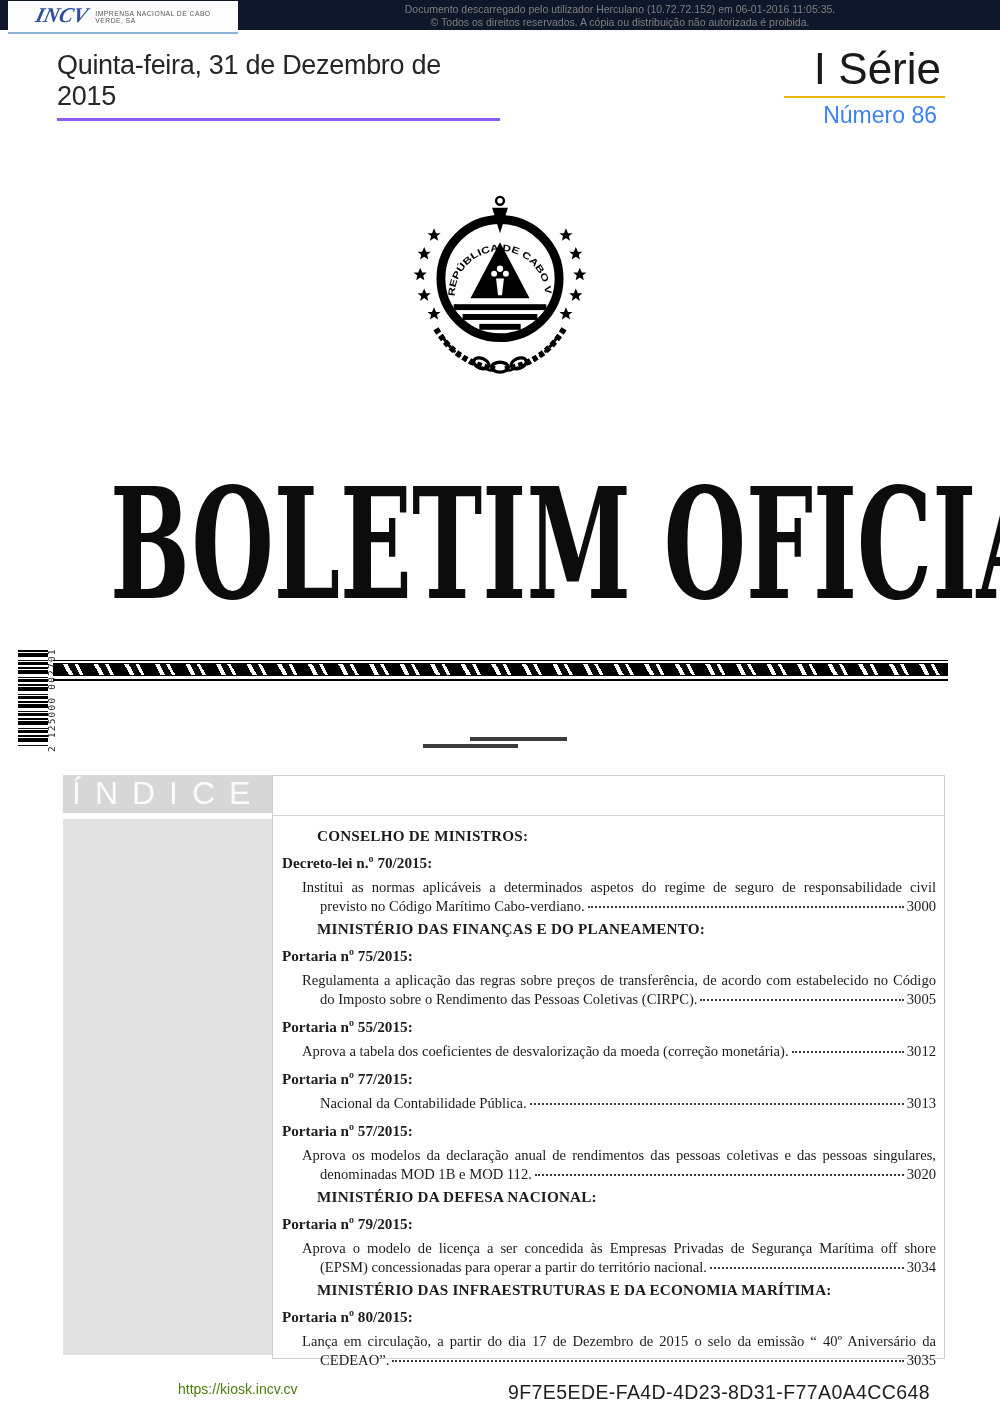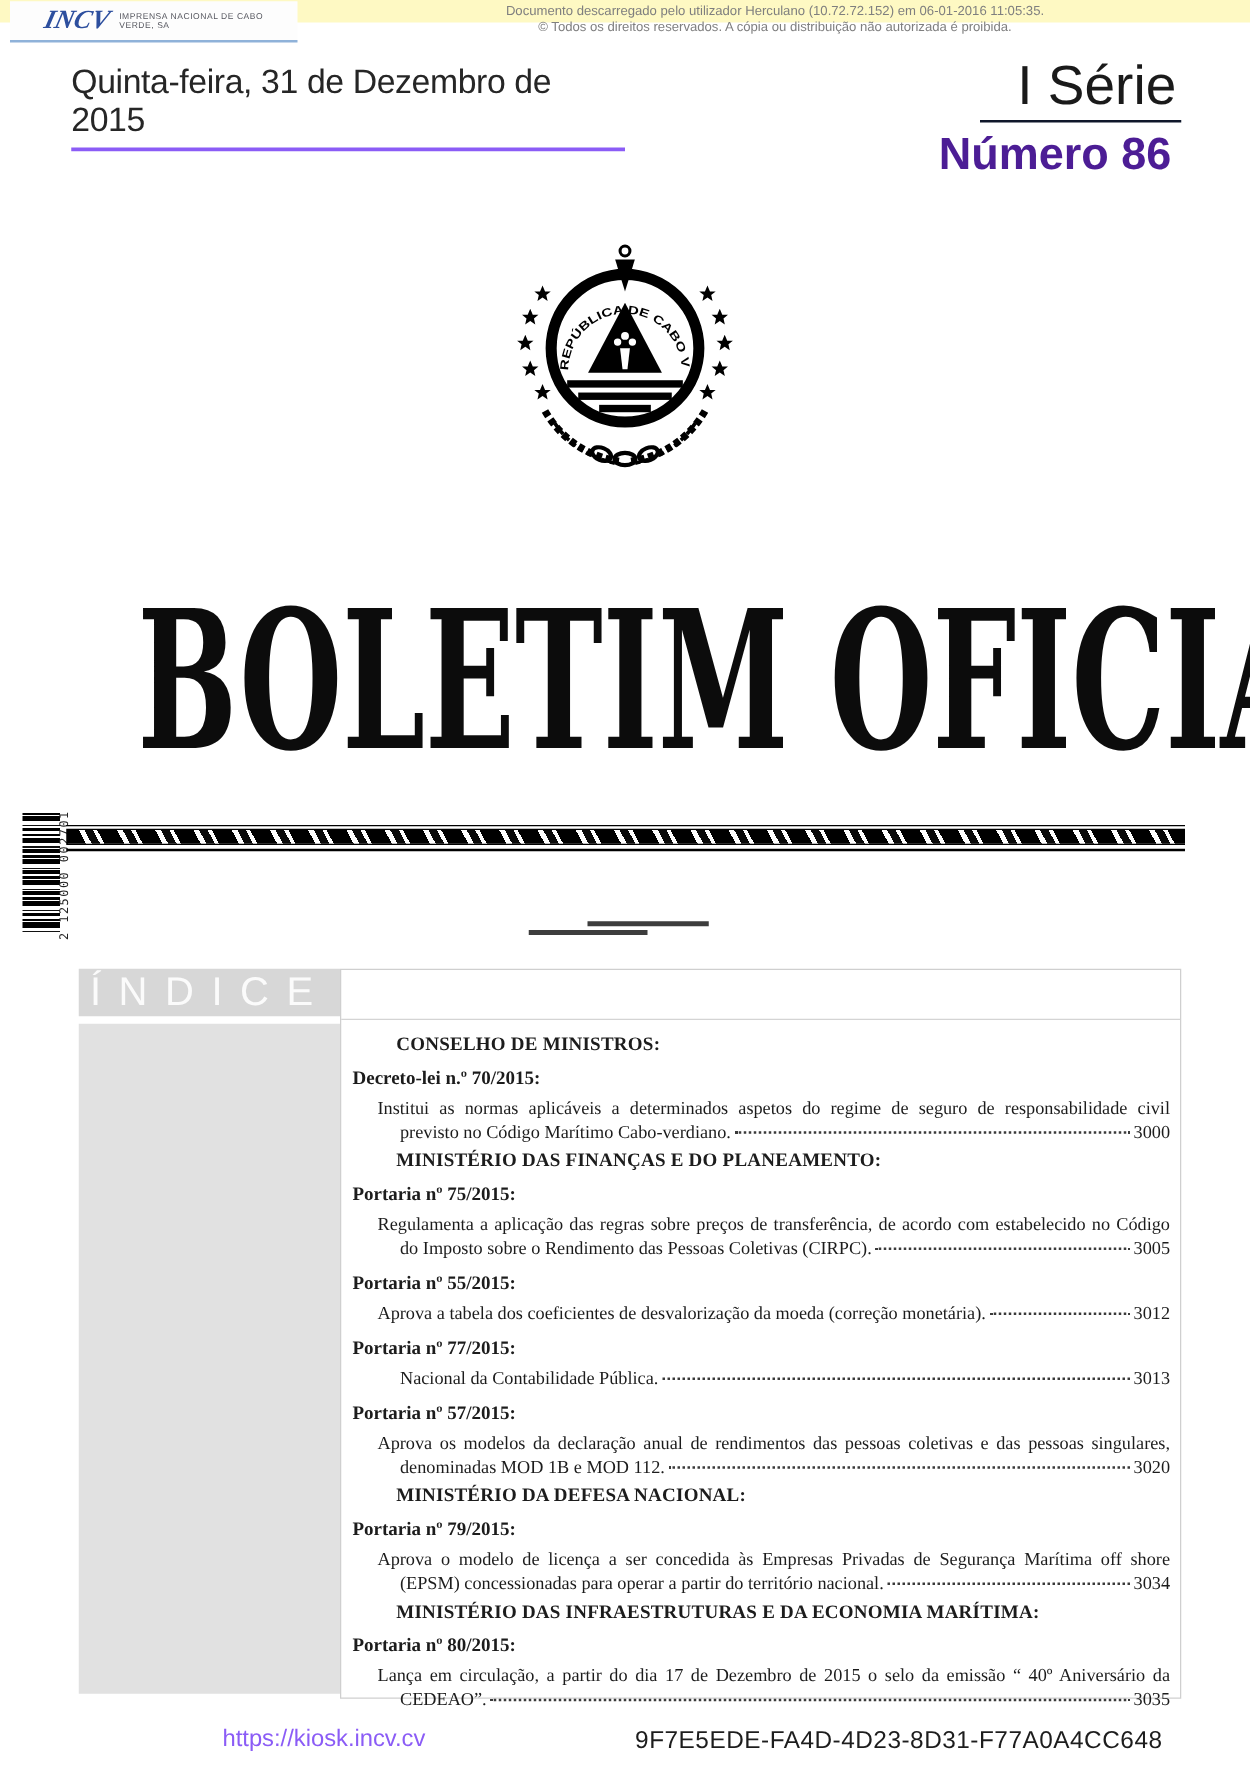--- a/index.html
+++ b/index.html
@@ -1,35 +1,35 @@
 <!DOCTYPE html>
 <html><head>
 <meta charset="utf-8">
 <style>
   * { margin:0; padding:0; box-sizing:border-box; }
   html,body { background:#ffffff; }
   body { font-family:"Liberation Serif", serif; }
   #page { position:relative; width:1000px; height:1415px; background:#fff; overflow:hidden; margin:0 auto; }
 
   
-  .strip { position:absolute; left:0; top:0; width:1000px; height:18px; background:#fef9c3; }
+  .strip { position:absolute; left:0; top:0; width:1000px; height:30px; background:#0f172a; }
   .notice { position:absolute; left:240px; top:3px; width:760px; text-align:center;
             font-family:"Liberation Sans", sans-serif; font-size:10.5px; line-height:12.5px; color:#7f7f7f; }
   .logo-box { position:absolute; left:8px; top:1px; width:230px; height:33px; background:#fdfdfd;
               border-bottom:2px solid #8fb2d9; display:flex; align-items:center; }
   .logo-mark { font-family:"Liberation Serif", serif; font-style:italic; font-weight:bold;
                font-size:21px; color:#2d4f9e; transform:skewX(-14deg); margin:0 8px 2px 28px; }
   .logo-name { font-family:"Liberation Sans", sans-serif; font-size:6.8px; letter-spacing:0.45px; color:#55565e; }
 
   
   .date { position:absolute; left:57px; top:50px; width:443px; font-family:"Liberation Sans", sans-serif;
           font-size:27px; color:#262626; letter-spacing:-0.3px; padding-bottom:6px; border-bottom:3px solid #8b5cf6; }
   .serie { position:absolute; right:55px; top:44px; text-align:right; font-family:"Liberation Sans", sans-serif; color:#1a1a1a; }
-  .serie-top { display:inline-block; font-size:44px; padding:0 4px 2px 30px; border-bottom:2px solid #0f172a; }
-  .serie-num { font-size:36px; margin-top:4px; padding-right:8px; color:#4c1d95;font-weight:bold; }
+  .serie-top { display:inline-block; font-size:44px; padding:0 4px 2px 30px; border-bottom:2px solid #eab308; }
+  .serie-num { font-size:23px; margin-top:4px; padding-right:8px; color:#3b82f6; }
 
   
   .emblem { position:absolute; left:395px; top:188px; width:210px; height:192px; }
 
   
   .bigtitle { position:absolute; left:0; top:468px; width:1000px; height:165px; text-align:center;
               font-family:"DejaVu Serif", serif; font-weight:bold; font-size:121px; line-height:160px;
               color:#0c0c0c; white-space:nowrap; transform:scale(0.78,1.27); transform-origin:50% 55%; }
 
   
@@ -68,21 +68,21 @@
   .toc-line { padding-left:38px; }
   .toc-line.first { padding-left:20px; }
   .toc-line.mid { text-align:justify; text-align-last:justify; }
   .toc-line.last { display:flex; align-items:baseline; }
   .toc-line.last .txt { flex:0 1 auto; }
   .toc-line.last .dots { flex:1 1 12px; min-width:12px; border-bottom:2px dotted #3a3a3a; margin:0 3px; transform:translateY(-3px); }
   .toc-line.last .page { flex:0 0 auto; }
 
   
   .footer-url { position:absolute; left:178px; top:1381px; font-family:"Liberation Sans", sans-serif;
-                font-size:19px; color:#8b5cf6; text-decoration:none; }
+                font-size:14px; color:#4d7c0f; text-decoration:none; }
   .footer-id { position:absolute; right:70px; top:1381px; font-family:"Liberation Sans", sans-serif;
                font-size:19.5px; letter-spacing:0.4px; color:#1d1d1d; }
 </style>
 </head>
 <body>
 
 <div id="page">
 
   <div class="strip">
     <div class="notice">

